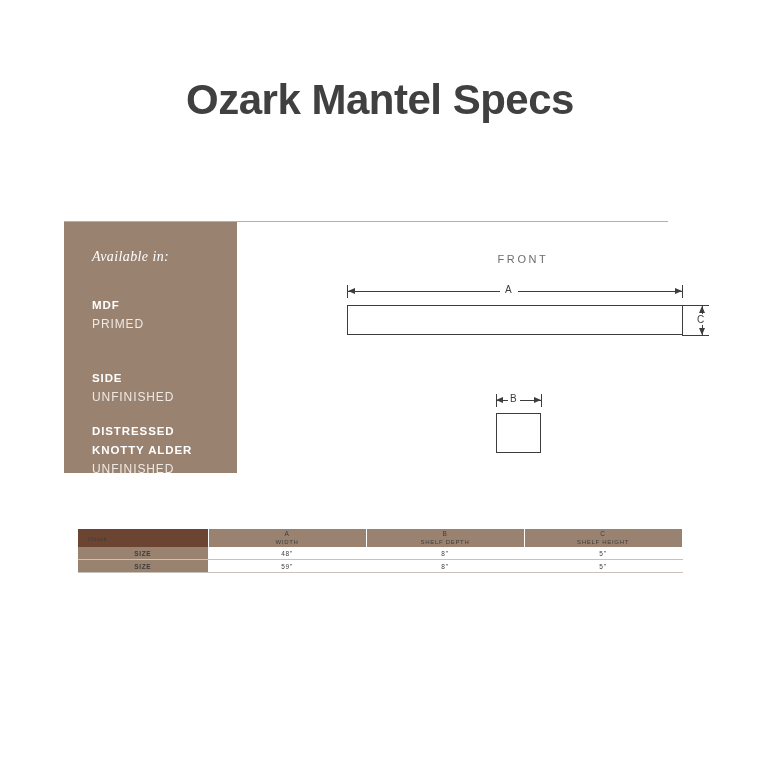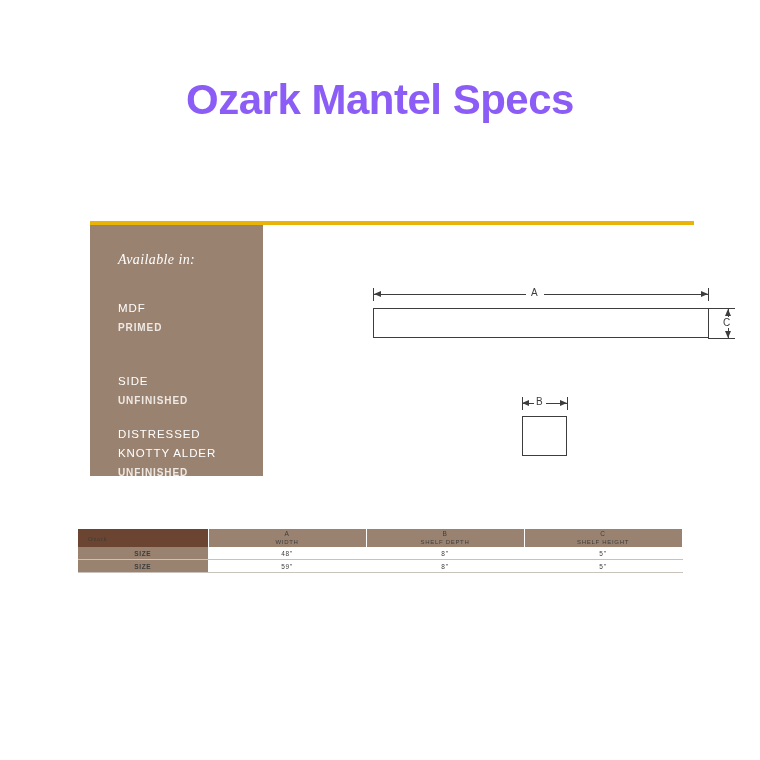--- a/index.html
+++ b/index.html
@@ -19,31 +19,31 @@
   
   .page-title {
     position: absolute;
     left: 0;
     right: 0;
     top: 76px;
     text-align: center;
     font-size: 42px;
     font-weight: 700;
     letter-spacing: -0.5px;
-    color: #8b5cf6;
+    color: #404040;
   }
 
   
   .spec-panel {
     position: absolute;
-    left: 90px;
+    left: 64px;
     top: 221px;
     width: 604px;
     height: 251px;
-    border-top: 4px solid #eab308;
+    border-top: 1px solid #eab308;
     box-sizing: border-box;
   }
 
   .swatch-col {
     position: absolute;
     left: 0;
     top: 0;
     width: 173px;
     height: 251px;
     background: #9a8270;
@@ -61,27 +61,27 @@
     letter-spacing: 0.4px;
   }
 
   .mat-group {
     position: absolute;
     left: 28px;
     color: #ffffff;
   }
   .mat-name {
     font-size: 11.5px;
-    font-weight: 400;
+    font-weight: 700;
     letter-spacing: 0.9px;
     line-height: 19px;
   }
   .mat-finish {
-    font-size: 10px;
-    font-weight: 700;
+    font-size: 12px;
+    font-weight: 400;
     letter-spacing: 0.9px;
     line-height: 19px;
     color: #efe9e4;
   }
   .mat-0 { top: 74px; }
   .mat-1 { top: 147px; }
   .mat-2 { top: 200px; }
 
   .drawing-col {
     position: absolute;
@@ -252,20 +252,21 @@
 
     <div class="mat-group mat-2">
       <div class="mat-name">DISTRESSED</div>
       <div class="mat-name">KNOTTY ALDER</div>
       <div class="mat-finish">UNFINISHED</div>
     </div>
   </div>
 
   <div class="drawing-col">
 
+    <div class="view-label label-front">FRONT</div>
 
     <div class="front-box"></div>
 
     <div class="dim-line dim-h" style="left:111px; top:69px; width:334px;"></div>
     <div class="arrow arrow-l" style="left:111px; top:66px;"></div>
     <div class="arrow arrow-r" style="left:438px; top:66px;"></div>
     <div class="dim-line dim-v" style="left:110px; top:63px; height:13px;"></div>
     <div class="dim-line dim-v" style="left:445px; top:63px; height:13px;"></div>
     <div class="dim-text" style="left:263px; top:62px;">A</div>
 

